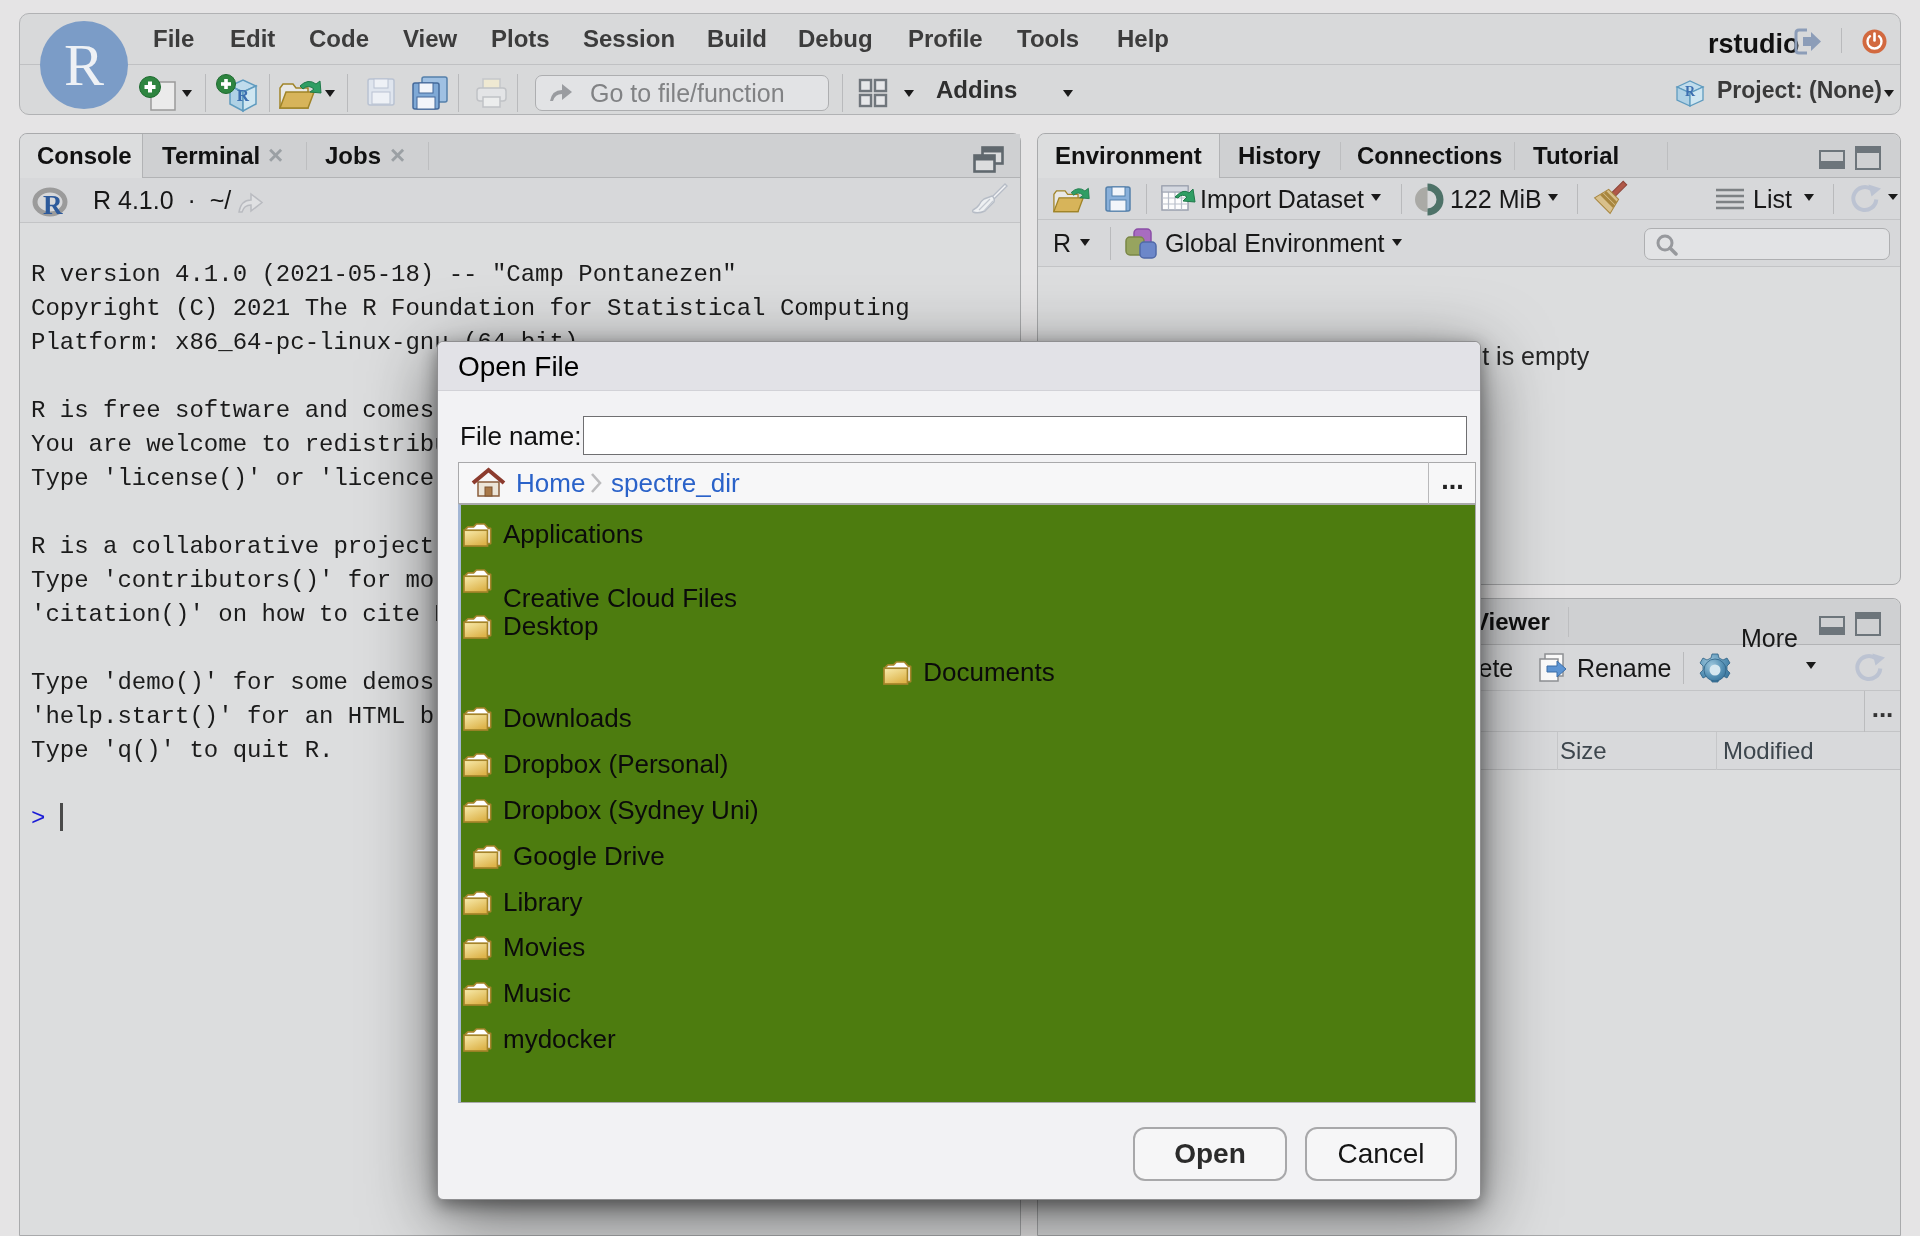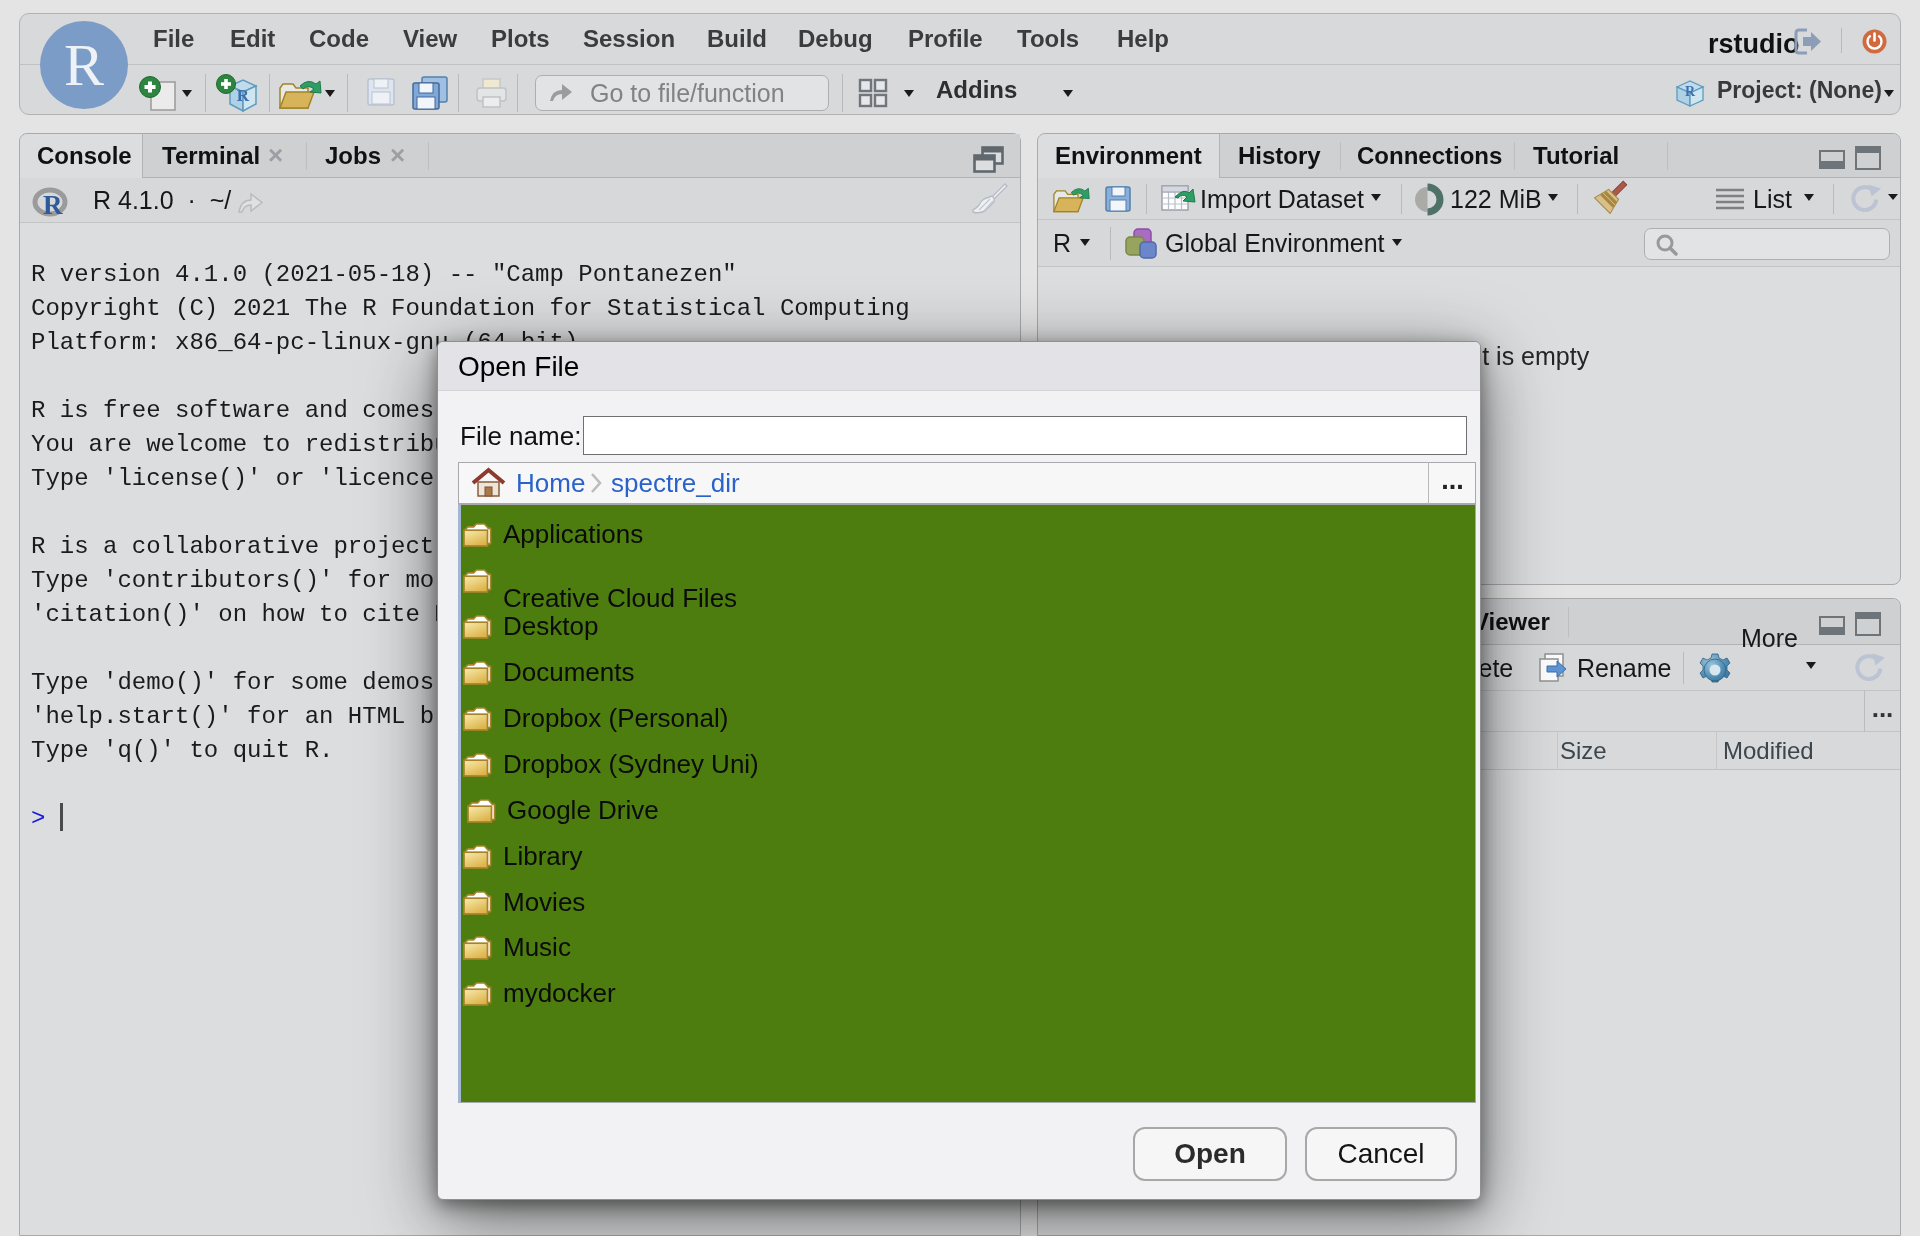--- a/index.html
+++ b/index.html
@@ -382,42 +382,49 @@
       </svg>
       <span style="margin-left:9px; font-size:26px; color:#0b0b0b;margin-top:36px;">Creative Cloud Files</span>
     </div>
 <div style="height:45.9px; display:flex; align-items:center; padding-left:1px;">
       <svg style="position:relative" width="32" height="27" viewBox="0 0 32 27">
         <path d="M3.5 10 V8.2 L6 5.8 H11.6 L14.4 3 H22.4 L26.4 7.4 H28.6 V22.6 H25.5" fill="#fff" stroke="#a5842a" stroke-width="1.7" stroke-linejoin="round"></path>
         <rect x="2" y="9.2" width="23.5" height="15.8" fill="url(#fgrad)" stroke="#a5842a" stroke-width="1.7"></rect>
       </svg>
       <span style="margin-left:9px; font-size:26px; color:#0b0b0b;">Desktop</span>
     </div>
-<div style="height:45.9px; display:flex; align-items:center; padding-left:1px;">
+<div style="height:45.9px; display:flex; align-items:center; padding-left:1px;justify-content:center;">
       <svg style="position:relative" width="32" height="27" viewBox="0 0 32 27">
         <path d="M3.5 10 V8.2 L6 5.8 H11.6 L14.4 3 H22.4 L26.4 7.4 H28.6 V22.6 H25.5" fill="#fff" stroke="#a5842a" stroke-width="1.7" stroke-linejoin="round"></path>
         <rect x="2" y="9.2" width="23.5" height="15.8" fill="url(#fgrad)" stroke="#a5842a" stroke-width="1.7"></rect>
       </svg>
       <span style="margin-left:9px; font-size:26px; color:#0b0b0b;">Documents</span>
     </div>
 <div style="height:45.9px; display:flex; align-items:center; padding-left:1px;">
       <svg style="position:relative" width="32" height="27" viewBox="0 0 32 27">
         <path d="M3.5 10 V8.2 L6 5.8 H11.6 L14.4 3 H22.4 L26.4 7.4 H28.6 V22.6 H25.5" fill="#fff" stroke="#a5842a" stroke-width="1.7" stroke-linejoin="round"></path>
         <rect x="2" y="9.2" width="23.5" height="15.8" fill="url(#fgrad)" stroke="#a5842a" stroke-width="1.7"></rect>
       </svg>
+      <span style="margin-left:9px; font-size:26px; color:#0b0b0b;">Downloads</span>
+    </div>
+<div style="height:45.9px; display:flex; align-items:center; padding-left:1px;">
+      <svg style="position:relative" width="32" height="27" viewBox="0 0 32 27">
+        <path d="M3.5 10 V8.2 L6 5.8 H11.6 L14.4 3 H22.4 L26.4 7.4 H28.6 V22.6 H25.5" fill="#fff" stroke="#a5842a" stroke-width="1.7" stroke-linejoin="round"></path>
+        <rect x="2" y="9.2" width="23.5" height="15.8" fill="url(#fgrad)" stroke="#a5842a" stroke-width="1.7"></rect>
+      </svg>
       <span style="margin-left:9px; font-size:26px; color:#0b0b0b;">Dropbox (Personal)</span>
     </div>
 <div style="height:45.9px; display:flex; align-items:center; padding-left:1px;">
       <svg style="position:relative" width="32" height="27" viewBox="0 0 32 27">
         <path d="M3.5 10 V8.2 L6 5.8 H11.6 L14.4 3 H22.4 L26.4 7.4 H28.6 V22.6 H25.5" fill="#fff" stroke="#a5842a" stroke-width="1.7" stroke-linejoin="round"></path>
         <rect x="2" y="9.2" width="23.5" height="15.8" fill="url(#fgrad)" stroke="#a5842a" stroke-width="1.7"></rect>
       </svg>
       <span style="margin-left:9px; font-size:26px; color:#0b0b0b;">Dropbox (Sydney Uni)</span>
     </div>
-<div style="height:45.9px; display:flex; align-items:center; padding-left:5px;">
+<div style="height:45.9px; display:flex; align-items:center; padding-left:11px;">
       <svg style="position:relative" width="32" height="27" viewBox="0 0 32 27">
         <path d="M3.5 10 V8.2 L6 5.8 H11.6 L14.4 3 H22.4 L26.4 7.4 H28.6 V22.6 H25.5" fill="#fff" stroke="#a5842a" stroke-width="1.7" stroke-linejoin="round"></path>
         <rect x="2" y="9.2" width="23.5" height="15.8" fill="url(#fgrad)" stroke="#a5842a" stroke-width="1.7"></rect>
       </svg>
       <span style="margin-left:9px; font-size:26px; color:#0b0b0b;">Google Drive</span>
     </div>
 <div style="height:45.9px; display:flex; align-items:center; padding-left:1px;">
       <svg style="position:relative" width="32" height="27" viewBox="0 0 32 27">
         <path d="M3.5 10 V8.2 L6 5.8 H11.6 L14.4 3 H22.4 L26.4 7.4 H28.6 V22.6 H25.5" fill="#fff" stroke="#a5842a" stroke-width="1.7" stroke-linejoin="round"></path>
         <rect x="2" y="9.2" width="23.5" height="15.8" fill="url(#fgrad)" stroke="#a5842a" stroke-width="1.7"></rect>

